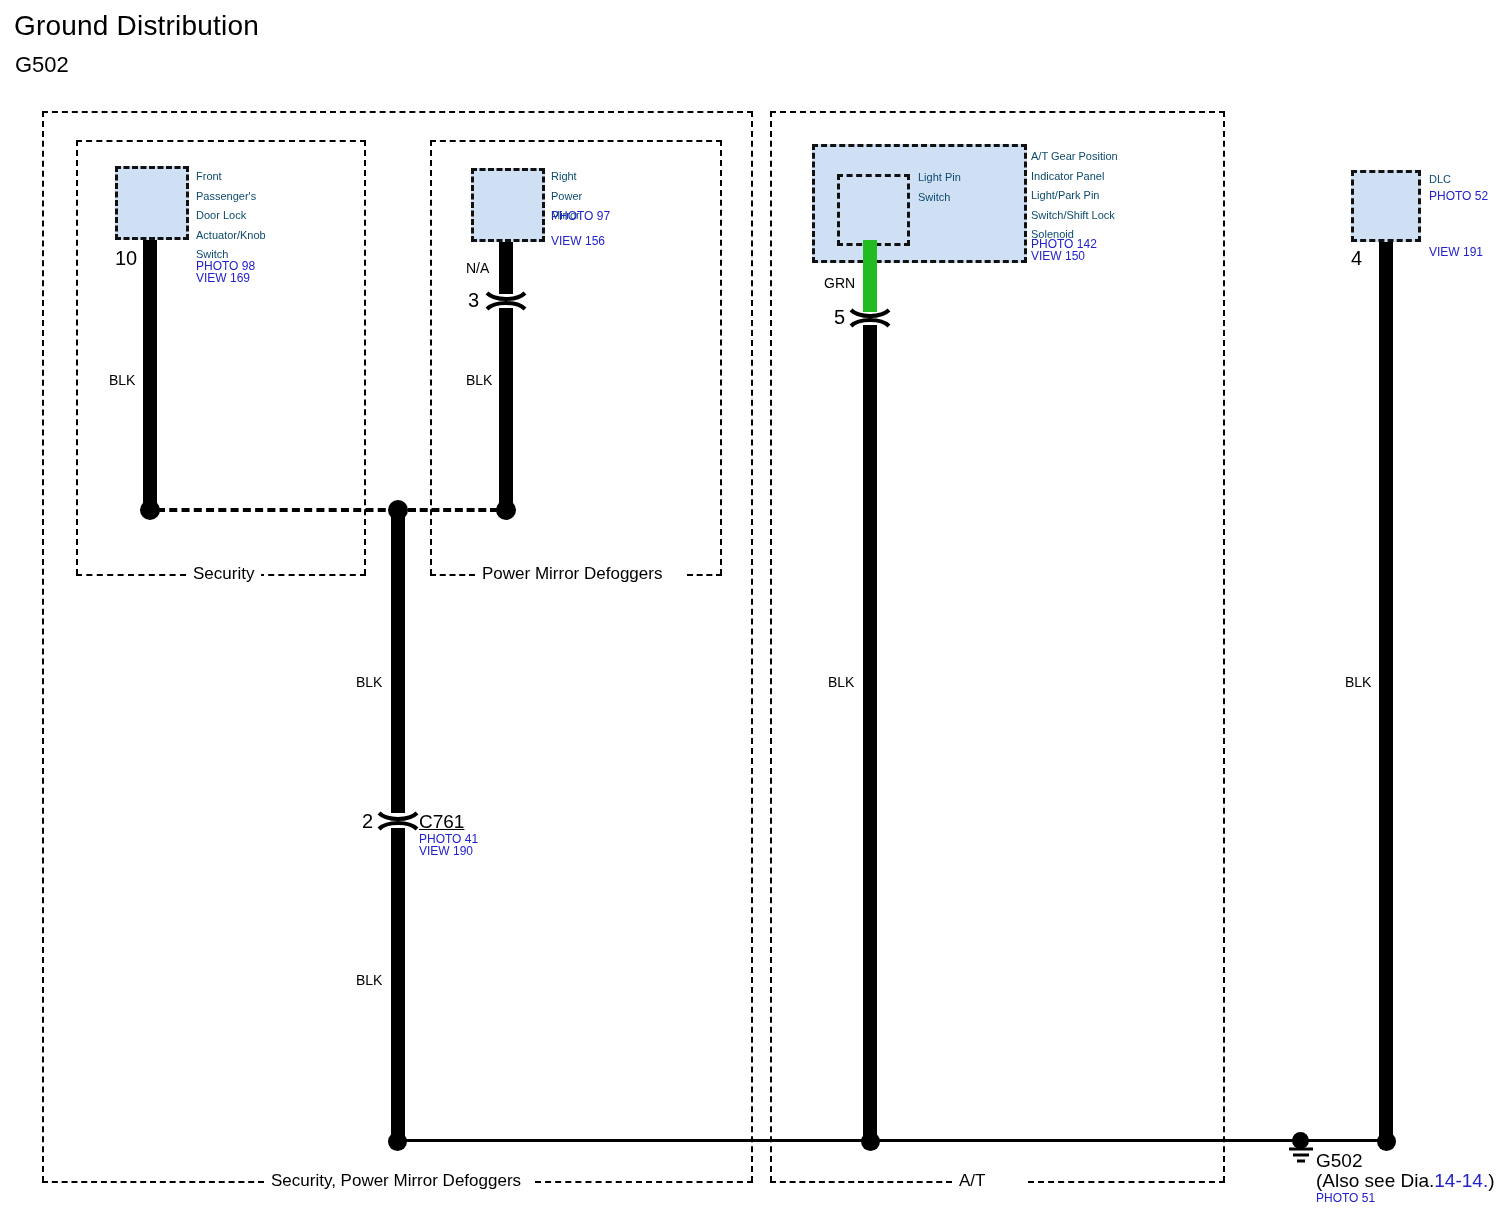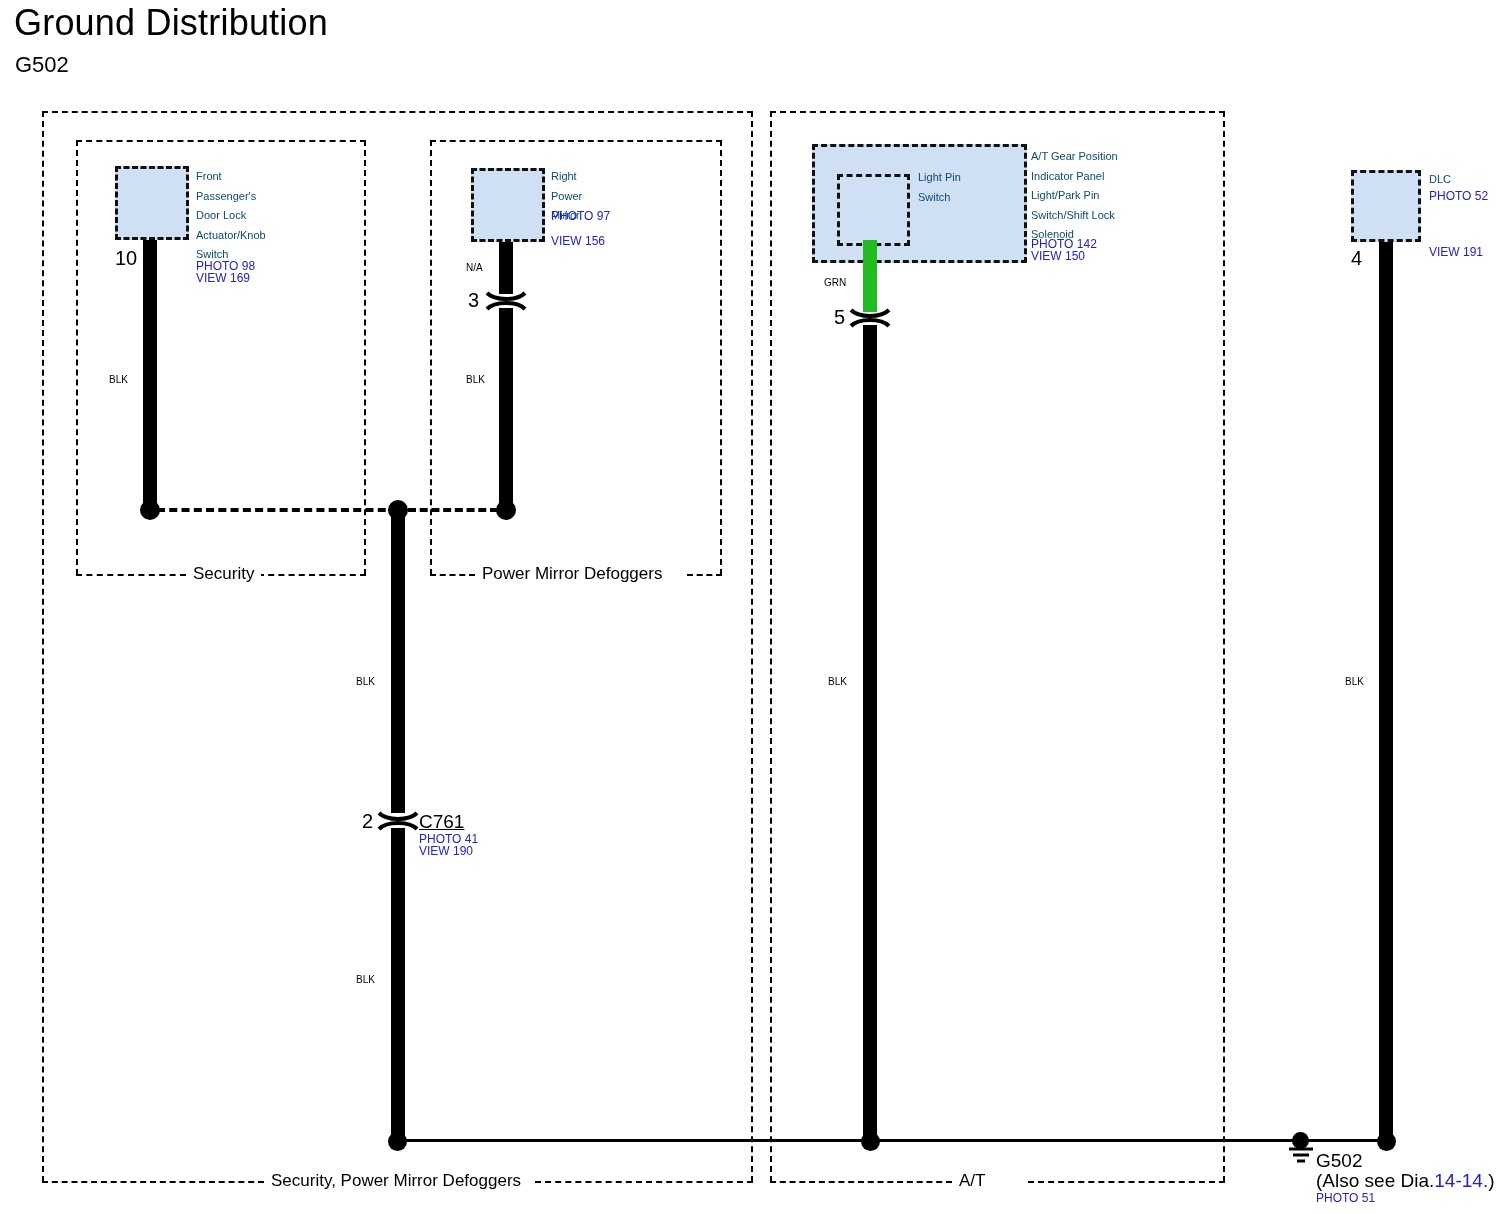--- a/index.html
+++ b/index.html
@@ -15,22 +15,22 @@
     position: relative;
     width: 1503px;
     height: 1214px;
     overflow: hidden;
     background: #ffffff;
   }
   .abs { position: absolute; }
 
   
   #title {
-    left: 14px; top: 2px;
-    font-size: 36px;
+    left: 14px; top: 10px;
+    font-size: 28px;
     letter-spacing: 0.2px;
     white-space: nowrap;
   }
   #subtitle {
     left: 15px; top: 52px;
     font-size: 22px;
     white-space: nowrap;
   }
 
   
@@ -112,21 +112,21 @@
   
   .connector { overflow: visible; }
 
   
   .pinnum {
     font-size: 20px;
     line-height: 18px;
     white-space: nowrap;
   }
   .wirecode {
-    font-size: 10px;
+    font-size: 14px;
     line-height: 16px;
     white-space: nowrap;
   }
   .conname {
     font-size: 19px;
     line-height: 20px;
     white-space: nowrap;
   }
   .gndname {
     font-size: 19px;

